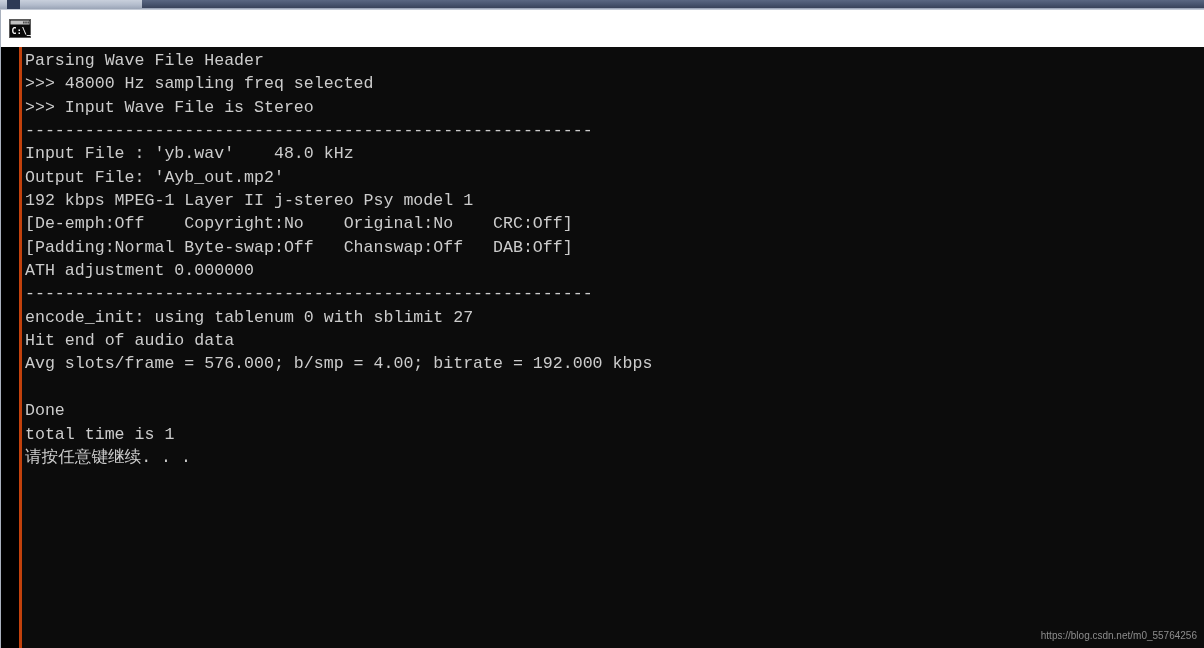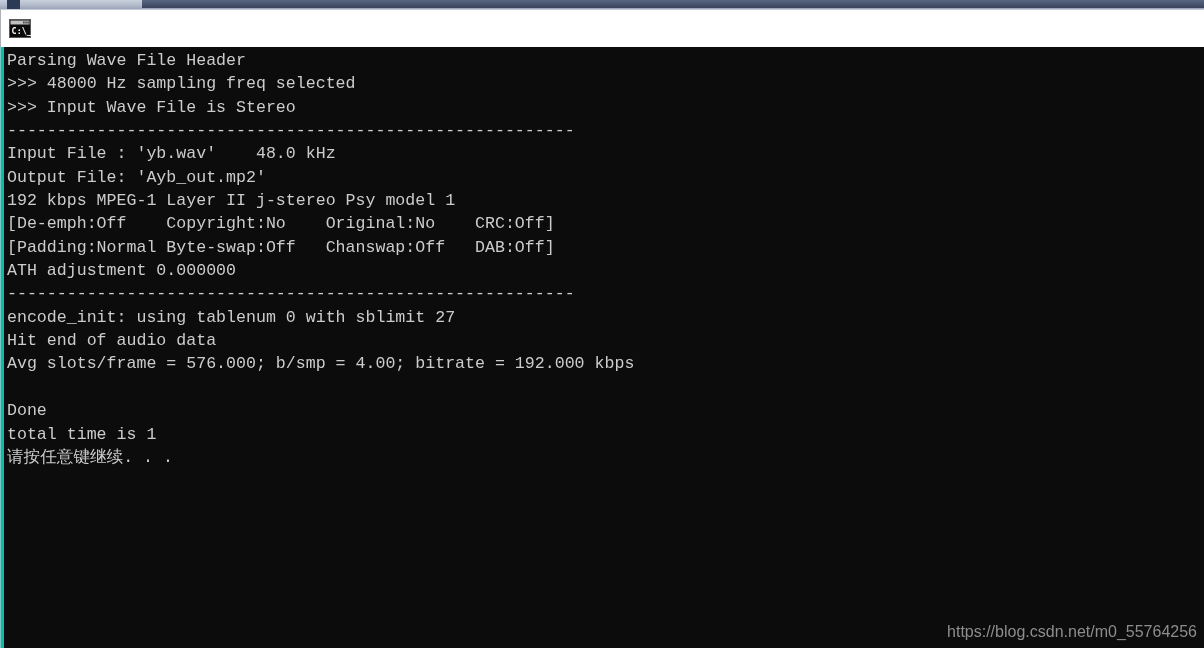--- a/index.html
+++ b/index.html
@@ -74,23 +74,24 @@
     color: #1b1b1b;
     letter-spacing: 0.1px;
     white-space: nowrap;
   }
 
   
   #console-body {
     position: relative;
     height: 602px;
     background: #0c0c0c;
-    border-left: 3px solid #14b8a6;
+    border-left: 3px solid #c2410c;
     box-sizing: border-box;
     overflow: hidden;
+    margin-left: 18px;
   }
   #console-text {
     position: absolute;
     left: 3px;
     top: 2px;
     margin: 0;
     padding: 0;
     font-family: "Liberation Mono", "DejaVu Sans Mono", monospace;
     font-size: 16.6px;
     line-height: 23.35px;
@@ -98,21 +99,21 @@
     white-space: pre;
     letter-spacing: 0px;
   }
 
   
   #watermark {
     position: absolute;
     right: 7px;
     bottom: 8px;
     font-family: "Liberation Sans", sans-serif;
-    font-size: 16px;
+    font-size: 10px;
     color: #8d8d8d;
     white-space: nowrap;
   }
 </style>
 </head>
 <body>
 
 <div id="desktop-strip">
   <div id="desktop-strip-right"></div>
   <div id="desktop-strip-marker"></div>

